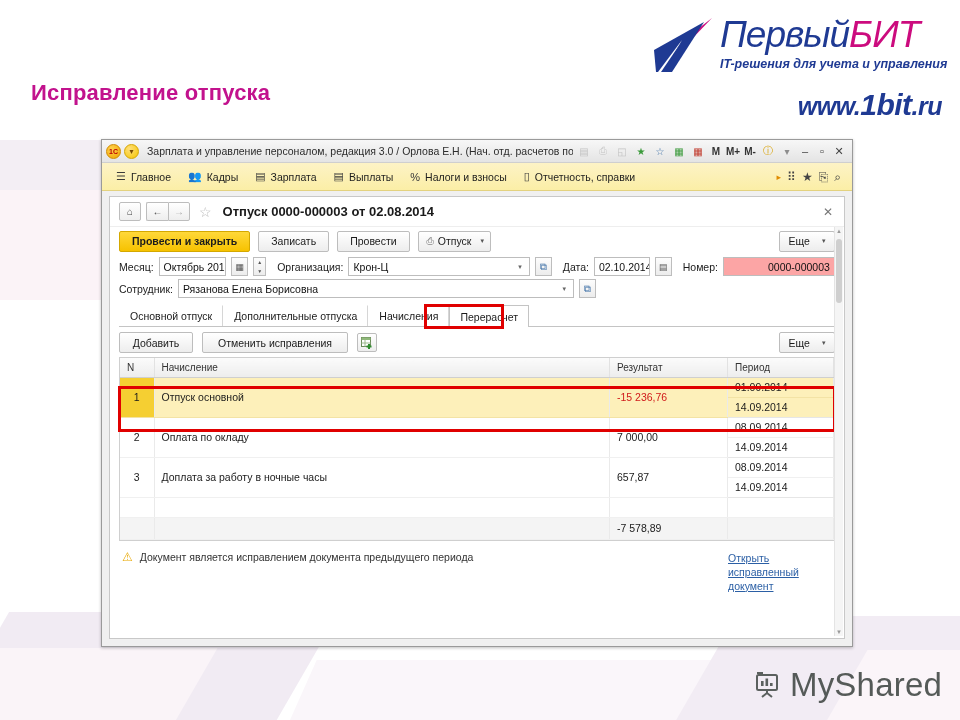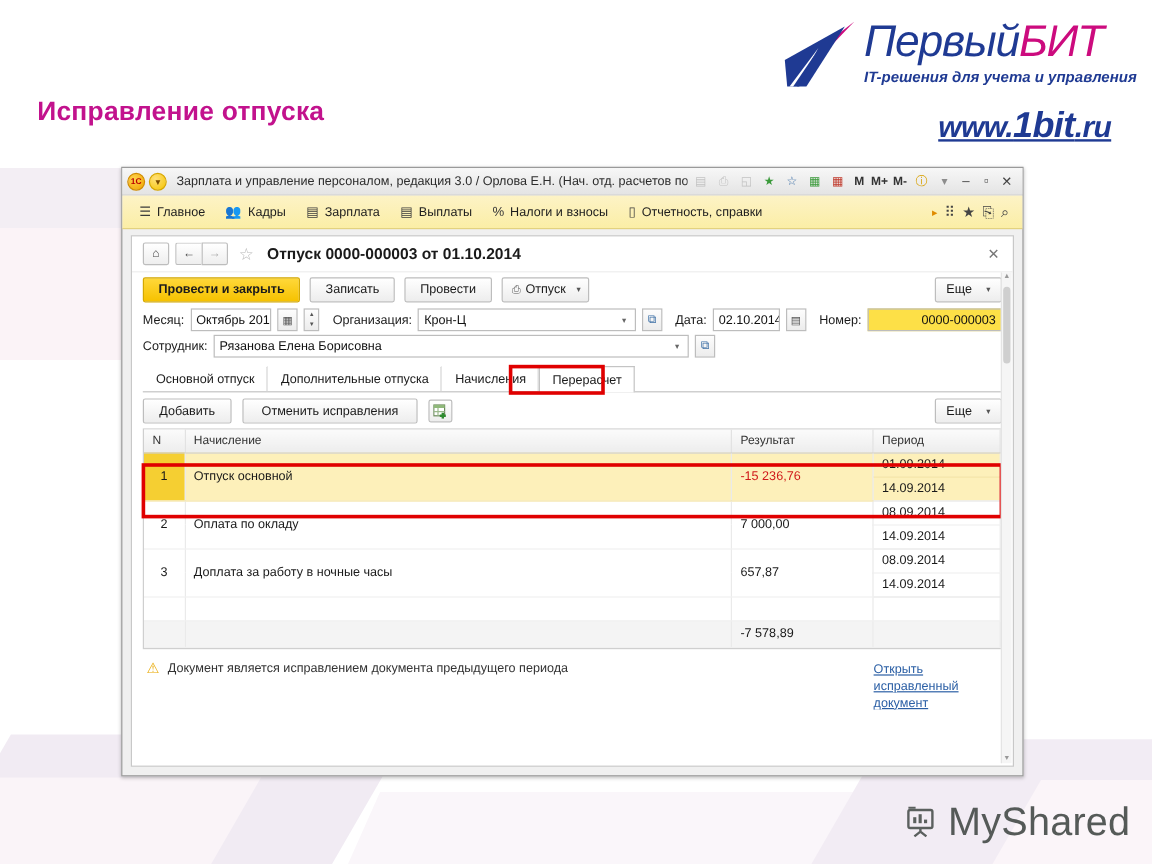--- a/index.html
+++ b/index.html
@@ -56,23 +56,23 @@
     font-size:37px; font-weight:normal; font-style:italic;
     letter-spacing:-1px; line-height:42px; white-space:nowrap;
   }
   .logo-name .pervy { color:#1f3a93; }
   .logo-name .bit { color:#cc0b7e; }
   .logo-tag {
     font-size:12.5px; font-weight:bold; font-style:italic; color:#1f3a93;
     line-height:15px; white-space:nowrap; margin-top:1px;
   }
   .logo-url {
-    position:absolute; right:18px; top:74px;
+    position:absolute; right:2px; top:74px;
     font-size:25px; font-weight:bold; font-style:italic;
-    color:#1f3a93; white-space:nowrap; letter-spacing:-0.5px;text-decoration:underline;
+    color:#1f3a93; white-space:nowrap; letter-spacing:-0.5px;
   }
   .logo-url .big { font-size:30px; }
 
   
   .win {
     position:absolute; left:101px; top:139px; width:752px; height:508px;
     background:#f0f0f0; border:1px solid #9a9a9a;
     box-shadow:0 1px 3px rgba(0,0,0,0.25);
   }
   .titlebar {
@@ -154,21 +154,21 @@
   .caret { font-size:7px; color:#555; }
   .cmd-spacer { flex:1; }
   .btn.more { padding:0 8px; gap:12px; min-width:56px; }
 
   .field-row { display:flex; align-items:center; padding:2px 9px 1px 9px; gap:5px; font-size:10.5px; color:#1a1a1a; }
   .fl { white-space:nowrap; }
   .inp {
     height:19px; border:1px solid #bdbdbd; background:#ffffff; font-size:10.5px; color:#111;
     display:flex; align-items:center; padding:0 4px; white-space:nowrap; overflow:hidden;
   }
-  .inp.grey { background:#fde047;padding-left:44px; }
+  .inp.grey { background:#fca5a5;padding-left:44px; }
   .btn-sm {
     width:17px; height:19px; border:1px solid #bdbdbd; background:linear-gradient(#fdfdfd,#ececec);
     display:flex; align-items:center; justify-content:center; font-size:9px; color:#555; flex:none;
   }
   .spin { display:flex; flex-direction:column; width:13px; height:19px; border:1px solid #bdbdbd; background:linear-gradient(#fdfdfd,#ececec); flex:none; }
   .spin div { flex:1; display:flex; align-items:center; justify-content:center; font-size:5px; color:#555; }
   .dd-arrow { font-size:7px; color:#666; padding:0 3px; }
   .link-ico { font-size:10px; color:#3b6ea5; }
 
   
@@ -331,21 +331,21 @@
 
   <div class="form-area">
 
     <div class="doc-head">
       <div class="navbtn">⌂</div>
       <div class="navgrp">
         <div class="navbtn">←</div>
         <div class="navbtn" style="color:#aaa">→</div>
       </div>
       <div class="star">☆</div>
-      <div class="doc-title">Отпуск 0000-000003 от 01.10.2014</div>
+      <div class="doc-title">Отпуск 0000-000003 от 02.08.2014</div>
       <div class="doc-close">✕</div>
     </div>
 
     <div class="cmdbar">
       <div class="btn primary">Провести и закрыть</div>
       <div class="btn">Записать</div>
       <div class="btn">Провести</div>
       <div class="btn split">
         <span style="display:flex;align-items:center;gap:4px">
           <span style="font-size:9px;color:#555">⎙</span>

